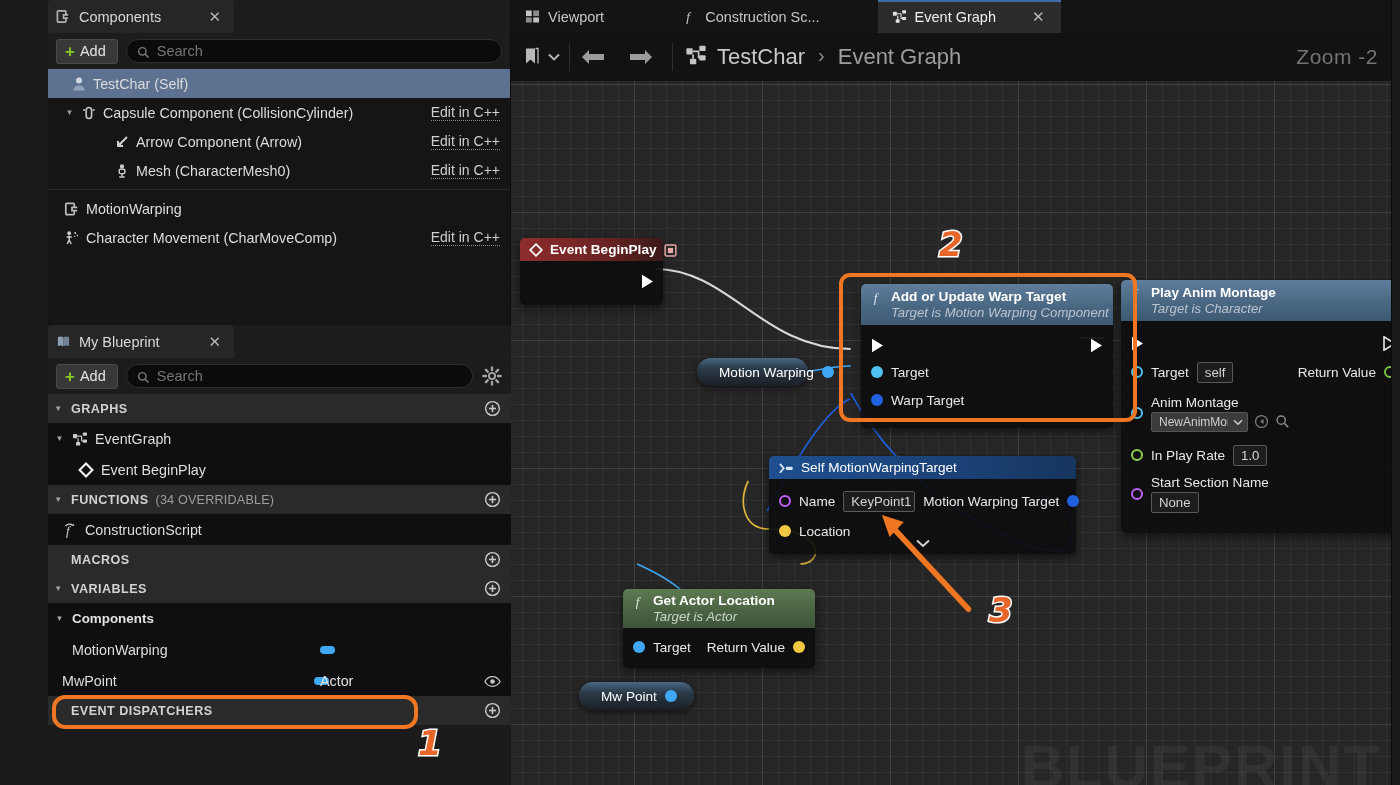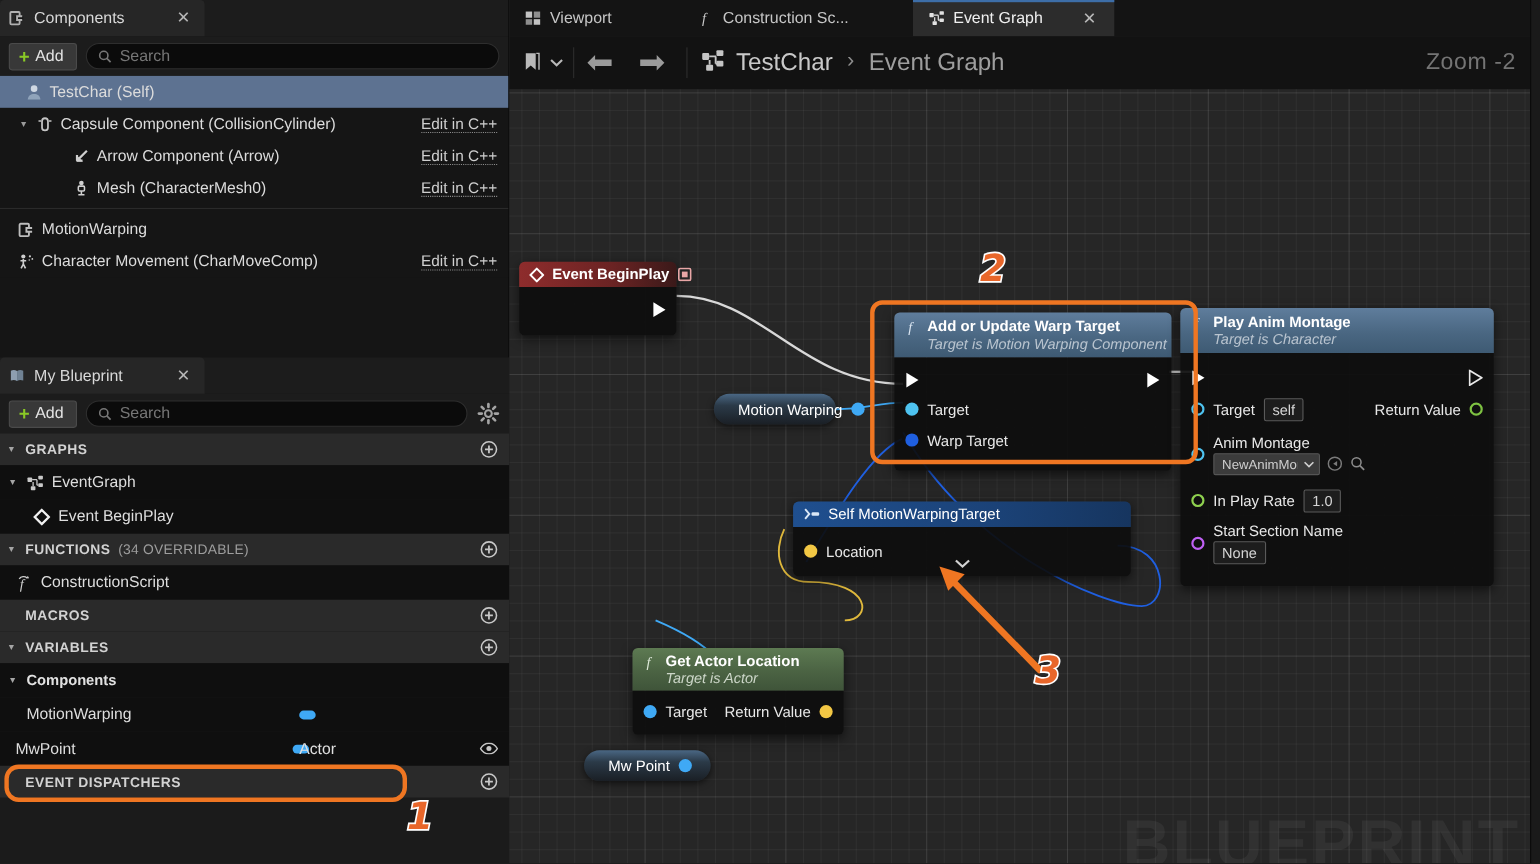--- a/index.html
+++ b/index.html
@@ -12,20 +12,21 @@
   }
   .app { position: relative; width: 1400px; height: 785px; display: flex; }
 
   
   .sidebar {
     width: 463px; height: 629px;
     background: #151515;
     position: relative;
     flex: 0 0 463px;
     border-right: 1px solid #0c0c0c;
+    margin-left: 48px;
   }
 
   
   .tabstrip { height: 33px; background: #1c1c1c; position: relative; }
   .tab {
     position: absolute; left: 0; top: 0;
     height: 33px; display: flex; align-items: center;
     padding: 0 10px 0 8px; gap: 8px;
     background: #262626;
     border-top-left-radius: 4px; border-top-right-radius: 4px;
@@ -744,20 +745,29 @@
               <svg viewBox="0 0 16 13" width="15" height="13">
                   <path d="M1 1.5 L5 6.2 L1 11" fill="none" stroke="#d9e6f5" stroke-width="1.9"></path>
                   <rect x="7.2" y="4.6" width="7.4" height="3.4" rx="1.2" fill="#d9e6f5"></rect>
                 </svg>
             </span>
             <span class="node-title" style="font-weight:400;">Self MotionWarpingTarget</span>
           </div>
         </div>
         <div class="node-body" style="padding:7px 0 8px 0; position:relative;">
           <div class="prow" style="height:30px;">
+            <span class="pin-ring" style="border-color:#c061f5;"></span>
+            <span>Name</span>
+            <span class="valbox" style="min-width:72px;">KeyPoint1</span>
+            <span class="right-side">
+              <span>Motion Warping Target</span>
+              <span class="pin-c" style="background:#1f5fe0;"></span>
+            </span>
+          </div>
+          <div class="prow" style="height:30px;">
             <span class="pin-c" style="background:#f2c744;"></span>
             <span>Location</span>
           </div>
           <div style="position:absolute;left:50%;transform:translateX(-50%);bottom:2px;">
             <svg width="15" height="9" viewBox="0 0 15 9">
                 <path d="M1.5 1.5 L7.5 7 L13.5 1.5" fill="none" stroke="#d2d2d2" stroke-width="2"></path>
               </svg>
           </div>
         </div>
       </div>

